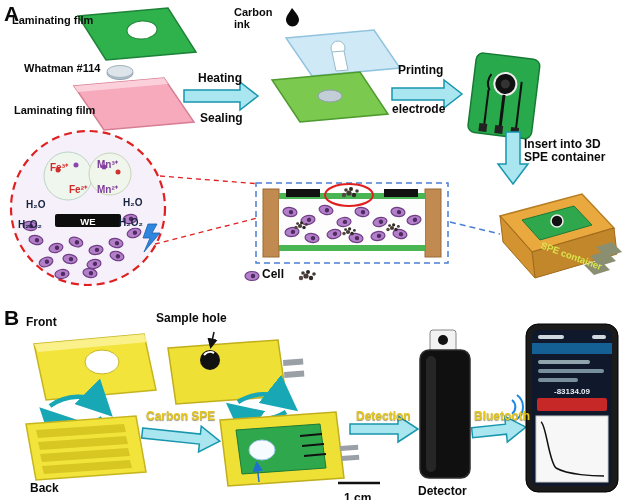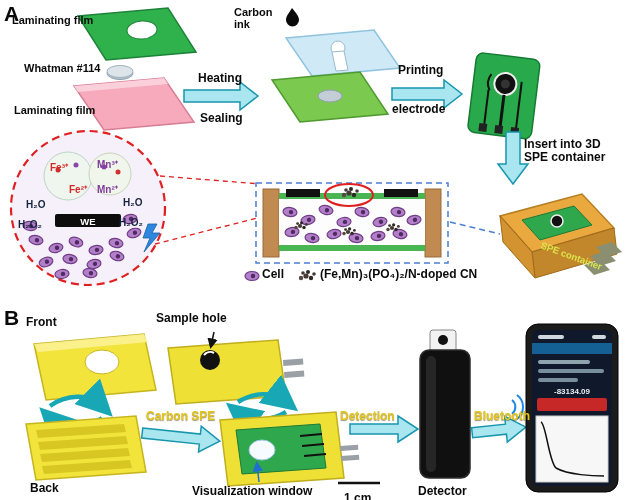--- a/index.html
+++ b/index.html
@@ -271,26 +271,24 @@
 <div class="lbl f9 red" style="left:50px;top:162px">Fe³⁺</div>
 <div class="lbl f9 purple" style="left:97px;top:159px">Mn³⁺</div>
 <div class="lbl f9 red" style="left:69px;top:184px">Fe²⁺</div>
 <div class="lbl f9 purple" style="left:97px;top:184px">Mn²⁺</div>
 <div class="lbl f9 navy" style="left:26px;top:199px">H₂O</div>
 <div class="lbl f9 navy" style="left:123px;top:197px">H₂O</div>
 <div class="lbl f9 navy" style="left:18px;top:219px">H₂O₂</div>
 <div class="lbl f9 navy" style="left:119px;top:217px">H₂O₂</div>
 
 <div class="lbl f10" style="left:262px;top:268px">Cell</div>
-<div class="lbl f10" style="left:320px;top:268px">(Fe,Mn)₃(PO₄)₂/N-doped CN</div>
 
 <div class="lbl panel" style="left:4px;top:306px">B</div>
 <div class="lbl f12" style="left:26px;top:316px">Front</div>
 <div class="lbl f12" style="left:156px;top:312px">Sample hole</div>
 <div class="lbl f12" style="left:30px;top:482px">Back</div>
 <div class="lbl f12 yellow" style="left:146px;top:410px">Carbon SPE</div>
-<div class="lbl f12" style="left:192px;top:485px">Visualization window</div>
 <div class="lbl f12" style="left:344px;top:492px">1 cm</div>
-<div class="lbl f12 yellow" style="left:340px;top:410px">Detection</div>
+<div class="lbl f12 yellow" style="left:356px;top:410px">Detection</div>
 <div class="lbl f12" style="left:418px;top:485px">Detector</div>
 <div class="lbl f12 yellow" style="left:474px;top:410px">Bluetooth</div>
 
 </div>
 
 </body></html>

